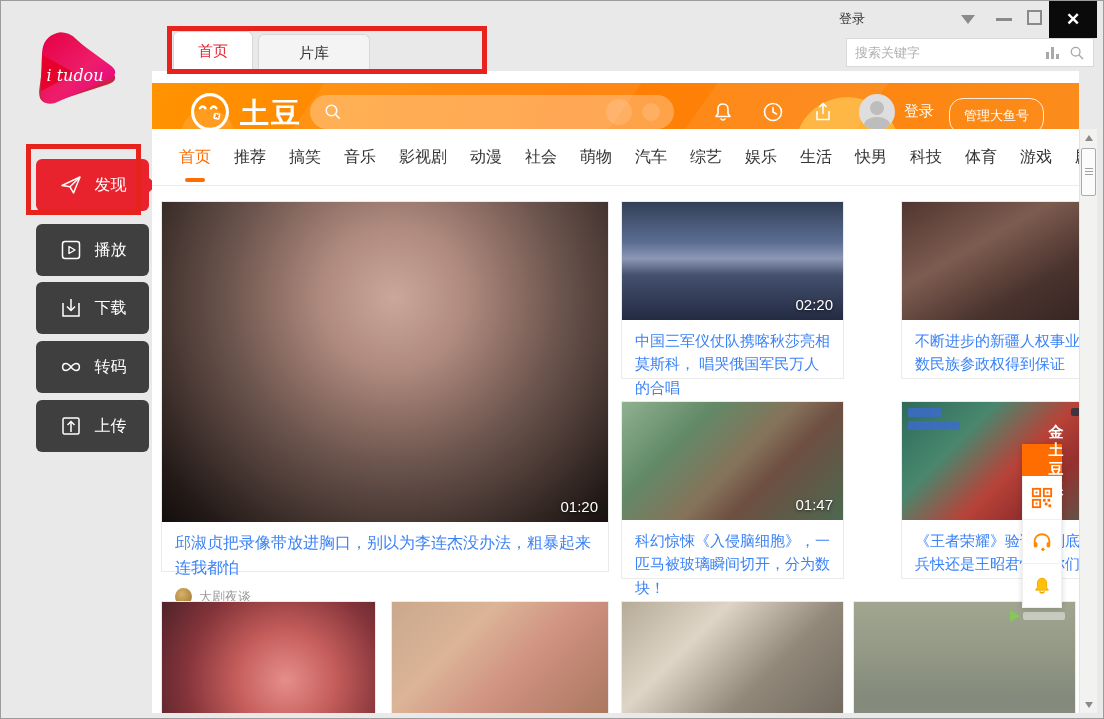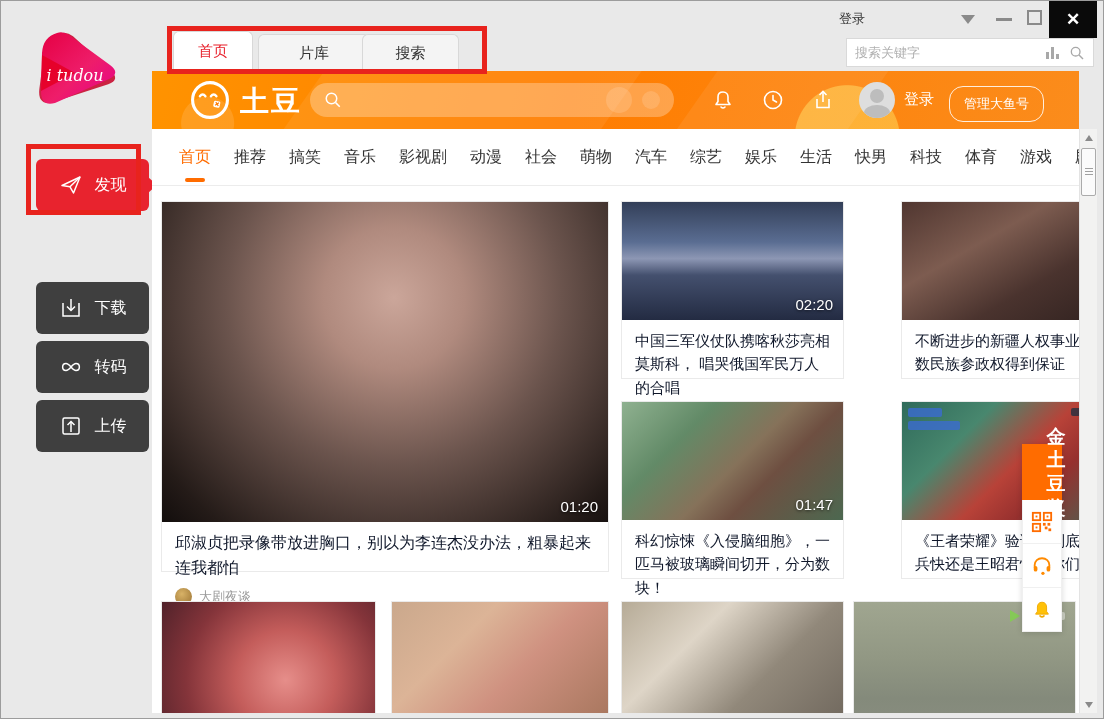--- a/index.html
+++ b/index.html
@@ -50,21 +50,21 @@
     font-size:16px; cursor:pointer; }
   .side-btn svg { width:24px; height:24px; }
   .side-btn.active { background:#e8232e; }
   .disc-tail { position:absolute; right:-8px; top:50%; margin-top:-8px; width:0; height:0;
     border-top:8px solid transparent; border-bottom:8px solid transparent; border-left:9px solid #e8232e; }
   .sb1{top:158px}.sb2{top:223px}.sb3{top:281px}.sb4{top:340px}.sb5{top:399px}
 
   
   .main { position:absolute; left:151px; top:70px; width:927px; height:642px; background:#fff; overflow:hidden; }
 
-  .o-header { position:absolute; left:0; top:0; width:927px; height:58px;
+  .o-header { position:absolute; left:0; top:12px; width:927px; height:58px;
     background:
       radial-gradient(circle at 75% 115%, rgba(255,214,88,.55) 0 52px, transparent 53px),
       radial-gradient(circle at 6% 90%, rgba(255,255,255,.12) 0 26px, transparent 27px),
       linear-gradient(105deg, #ff9300 0%, #ff7d00 45%, #fb8c1c 100%);
     overflow:hidden; }
   .o-streak { position:absolute; width:260px; height:500px; top:-220px; background:rgba(255,255,255,.07); transform:rotate(35deg); }
   .brand-circle { position:absolute; left:36px; top:7px; width:44px; height:44px; }
   .brand-text { position:absolute; left:88px; top:11px; font-size:29px; font-weight:bold; color:#fff; letter-spacing:2px; }
   .h-search { position:absolute; left:158px; top:12px; width:364px; height:34px; border-radius:17px;
     background:rgba(255,255,255,.28); display:flex; align-items:center; padding:0 14px; cursor:text; }
@@ -87,21 +87,21 @@
   .nav span.active { color:#ff6c00; }
   .nav span.active::after { content:""; position:absolute; left:6px; bottom:-14px; width:20px; height:4px;
     border-radius:2px; background:#ff6c00; }
   .nav .push-right { margin-left:auto; }
 
   
   .card { position:absolute; background:#fff; border:1px solid #eaeaea; cursor:pointer; }
   .thumb { position:relative; width:100%; overflow:hidden; }
   .dur { position:absolute; right:10px; bottom:7px; color:#fff; font-size:15px; text-shadow:0 1px 3px rgba(0,0,0,.65);margin-top:39px; }
   .c-info { padding:9px 13px; }
-  .c-title { font-size:15px; color:#0f172a; line-height:1.55; }
+  .c-title { font-size:15px; color:#3b82f6; line-height:1.55; }
   .c-feat { left:9px; top:130px; width:448px; height:371px; }
   .c-feat .thumb { height:320px; }
   .c-feat .c-title { font-size:16px; }
   .c-author { display:flex; align-items:center; gap:7px; margin-top:7px; }
   .c-author .a-ava { width:17px; height:17px; border-radius:50%;
     background:radial-gradient(circle at 40% 35%, #d8b267, #9a7232); }
   .c-author .a-name { font-size:13px; color:#9a9a9a; }
   .c-g { width:223px; height:178px; }
   .c-g .thumb { height:118px; }
   .r1 { top:130px; } .r2 { top:330px; }
@@ -122,21 +122,21 @@
   .th-soldier { background:linear-gradient(180deg, #a0a690 0%, #929884 38%, #848a7b 68%, #8b8f82 100%); }
 
   .hud-pill { position:absolute; background:#3b6bd0; opacity:.8; border-radius:2px; }
   .wm { position:absolute; right:10px; top:8px; display:flex; align-items:center; gap:3px; opacity:.8; }
   .wm .wm-tri { width:0; height:0; border-top:6px solid transparent; border-bottom:6px solid transparent; border-left:10px solid #7fd24a; }
   .wm .wm-bar { width:42px; height:8px; background:rgba(255,255,255,.55); border-radius:2px; }
 
   
   .floatw { position:absolute; left:870px; top:373px; width:40px; z-index:20;
     box-shadow:0 1px 6px rgba(0,0,0,.15); }
-  .fw-award { width:40px; height:56px; background:#ff6c00; color:#fff; font-size:19px; font-weight:bold;
+  .fw-award { width:40px; height:32px; background:#ff6c00; color:#fff; font-size:15px; font-weight:bold;
     line-height:1.25; display:flex; align-items:center; justify-content:center; text-align:center; cursor:pointer;padding-left:28px; }
   .fw-sec { width:40px; height:44px; background:#fff; border:1px solid #f0f0f0; border-top:none;
     display:flex; align-items:center; justify-content:center; cursor:pointer; }
 
   
   .sbar { position:absolute; left:1078px; top:128px; width:18px; height:584px; background:#f2f2f1; border-left:1px solid #e3e3e3; }
   .sb-arrow { position:absolute; left:0; width:18px; height:17px; display:flex; align-items:center; justify-content:center; cursor:pointer; }
   .sb-up { top:0; } .sb-down { bottom:0; }
   .tri-up { width:0; height:0; border-left:4px solid transparent; border-right:4px solid transparent; border-bottom:6px solid #8a8a8a; }
   .tri-down { width:0; height:0; border-left:4px solid transparent; border-right:4px solid transparent; border-top:6px solid #8a8a8a; }
@@ -168,23 +168,20 @@
         <circle cx="10" cy="10" r="6.5" fill="none" stroke="#a8a8a8" stroke-width="2"></circle>
         <line x1="15" y1="15" x2="21" y2="21" stroke="#a8a8a8" stroke-width="2"></line>
       </svg>
   </div>
 
   <div class="tab tab1 active">
       <span>首页</span>
     </div>
   <div class="tab tab2">
       <span>片库</span>
-    </div>
-  <div class="tab tab3">
-      <span>搜索</span>
     </div>
 
   <svg class="logo" viewBox="0 0 100 100">
     <defs>
       <linearGradient id="lg1" x1="0" y1="0" x2="1" y2="1">
         <stop offset="0" stop-color="#e50043"></stop>
           <stop offset="0.55" stop-color="#ee1d6a"></stop>
           <stop offset="1" stop-color="#e5008d"></stop>
       </linearGradient>
     </defs>
@@ -194,20 +191,27 @@
     <text x="48" y="56" text-anchor="middle" font-size="16" font-style="italic" fill="#ffffff" font-family="DejaVu Serif, serif">i tudou</text>
   </svg>
 
   <div class="side-btn active sb1">
     <svg viewBox="0 0 24 24">
         <path d="M3 12.5 L21 4 L14.5 20 L11 13.8 Z" fill="none" stroke="#fff" stroke-width="1.5" stroke-linejoin="round"></path>
         <line x1="11" y1="13.8" x2="21" y2="4" stroke="#fff" stroke-width="1.5"></line>
       </svg>
     <span>发现</span>
     <i class="disc-tail"></i>
+  </div>
+  <div class="side-btn sb2">
+    <svg viewBox="0 0 24 24">
+        <rect x="3.5" y="3.5" width="17" height="17" rx="2.5" fill="none" stroke="#fff" stroke-width="1.5"></rect>
+        <path d="M10 8.5 L16 12 L10 15.5 Z" fill="none" stroke="#fff" stroke-width="1.4" stroke-linejoin="round"></path>
+      </svg>
+    <span>播放</span>
   </div>
   <div class="side-btn sb3">
     <svg viewBox="0 0 24 24">
         <path d="M4 7 V20 H20 V7" fill="none" stroke="#fff" stroke-width="1.5"></path>
         <line x1="12" y1="3" x2="12" y2="14" stroke="#fff" stroke-width="1.5"></line>
         <path d="M8 10.5 L12 14.5 L16 10.5" fill="none" stroke="#fff" stroke-width="1.5"></path>
       </svg>
     <span>下载</span>
   </div>
   <div class="side-btn sb5">

